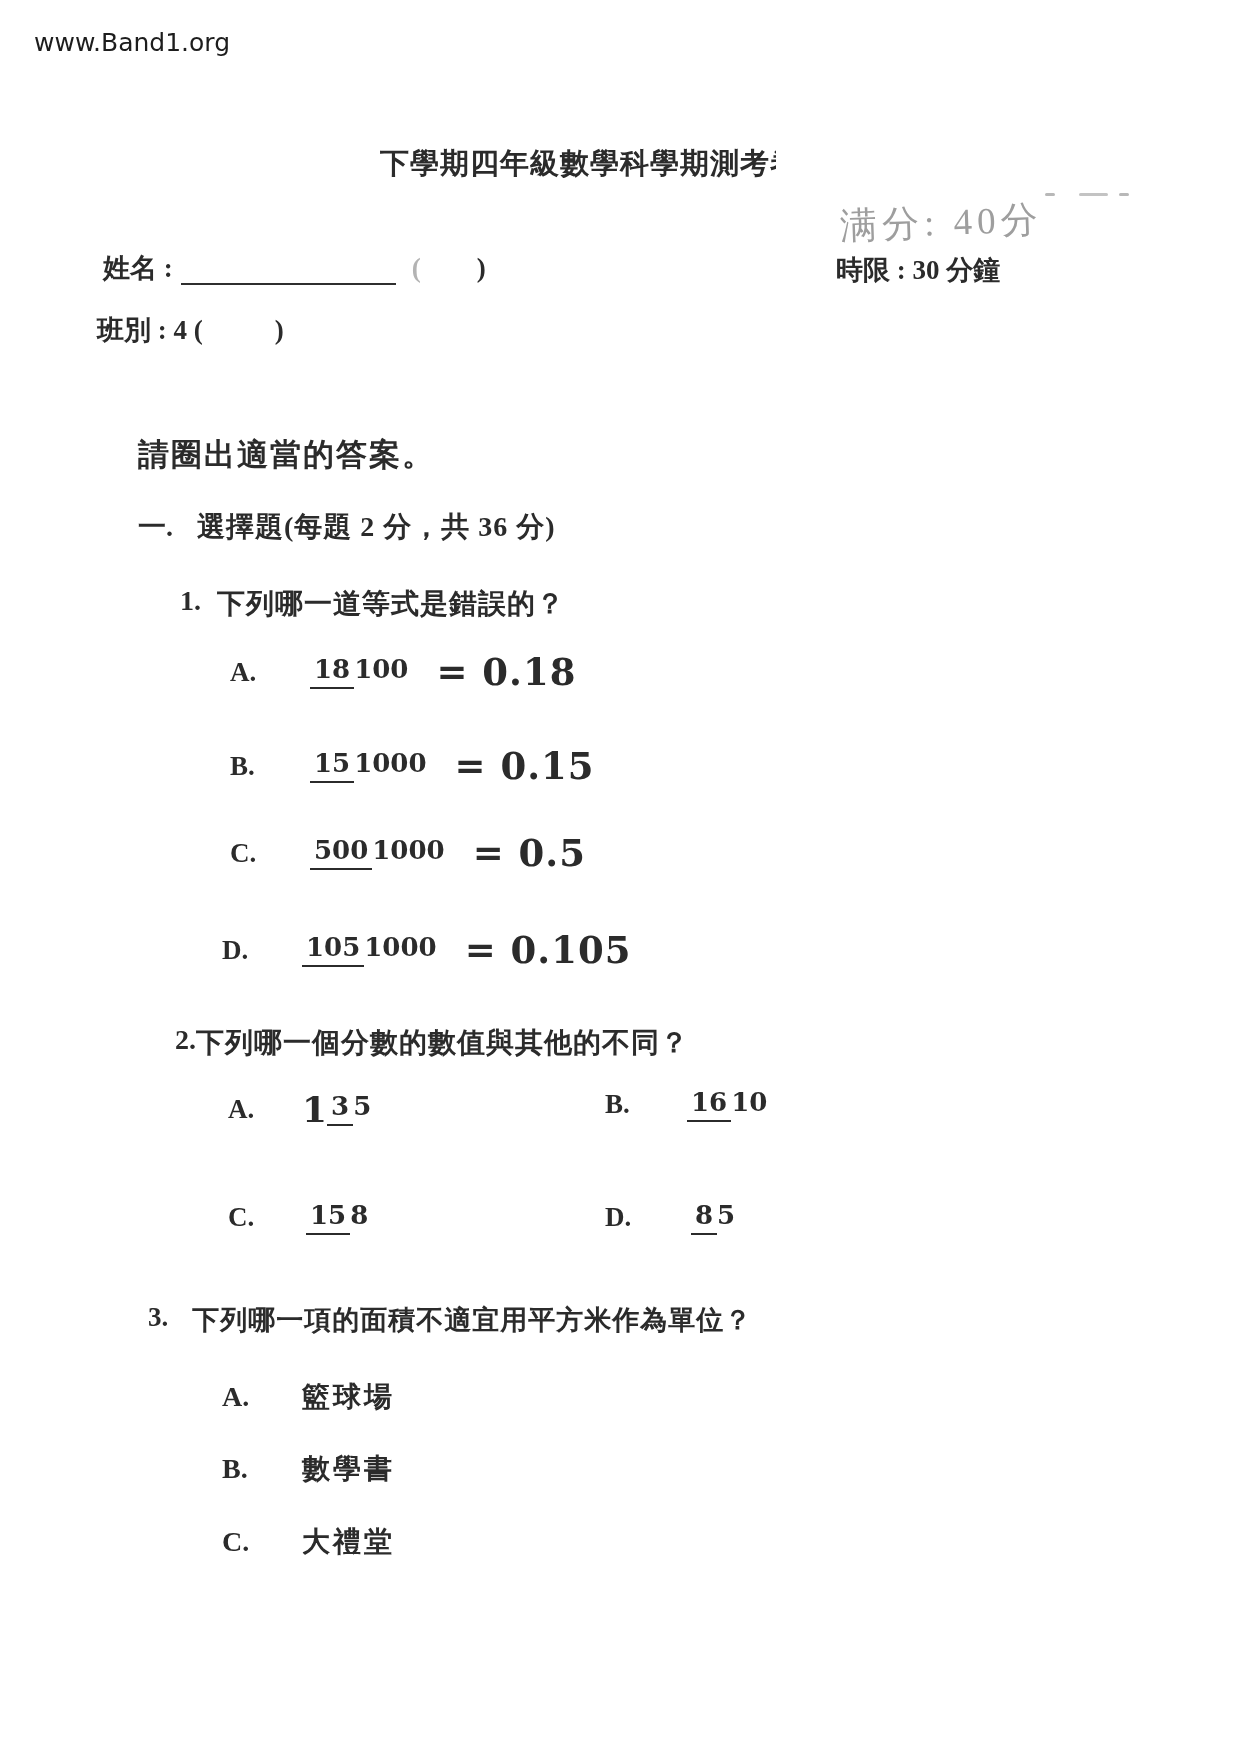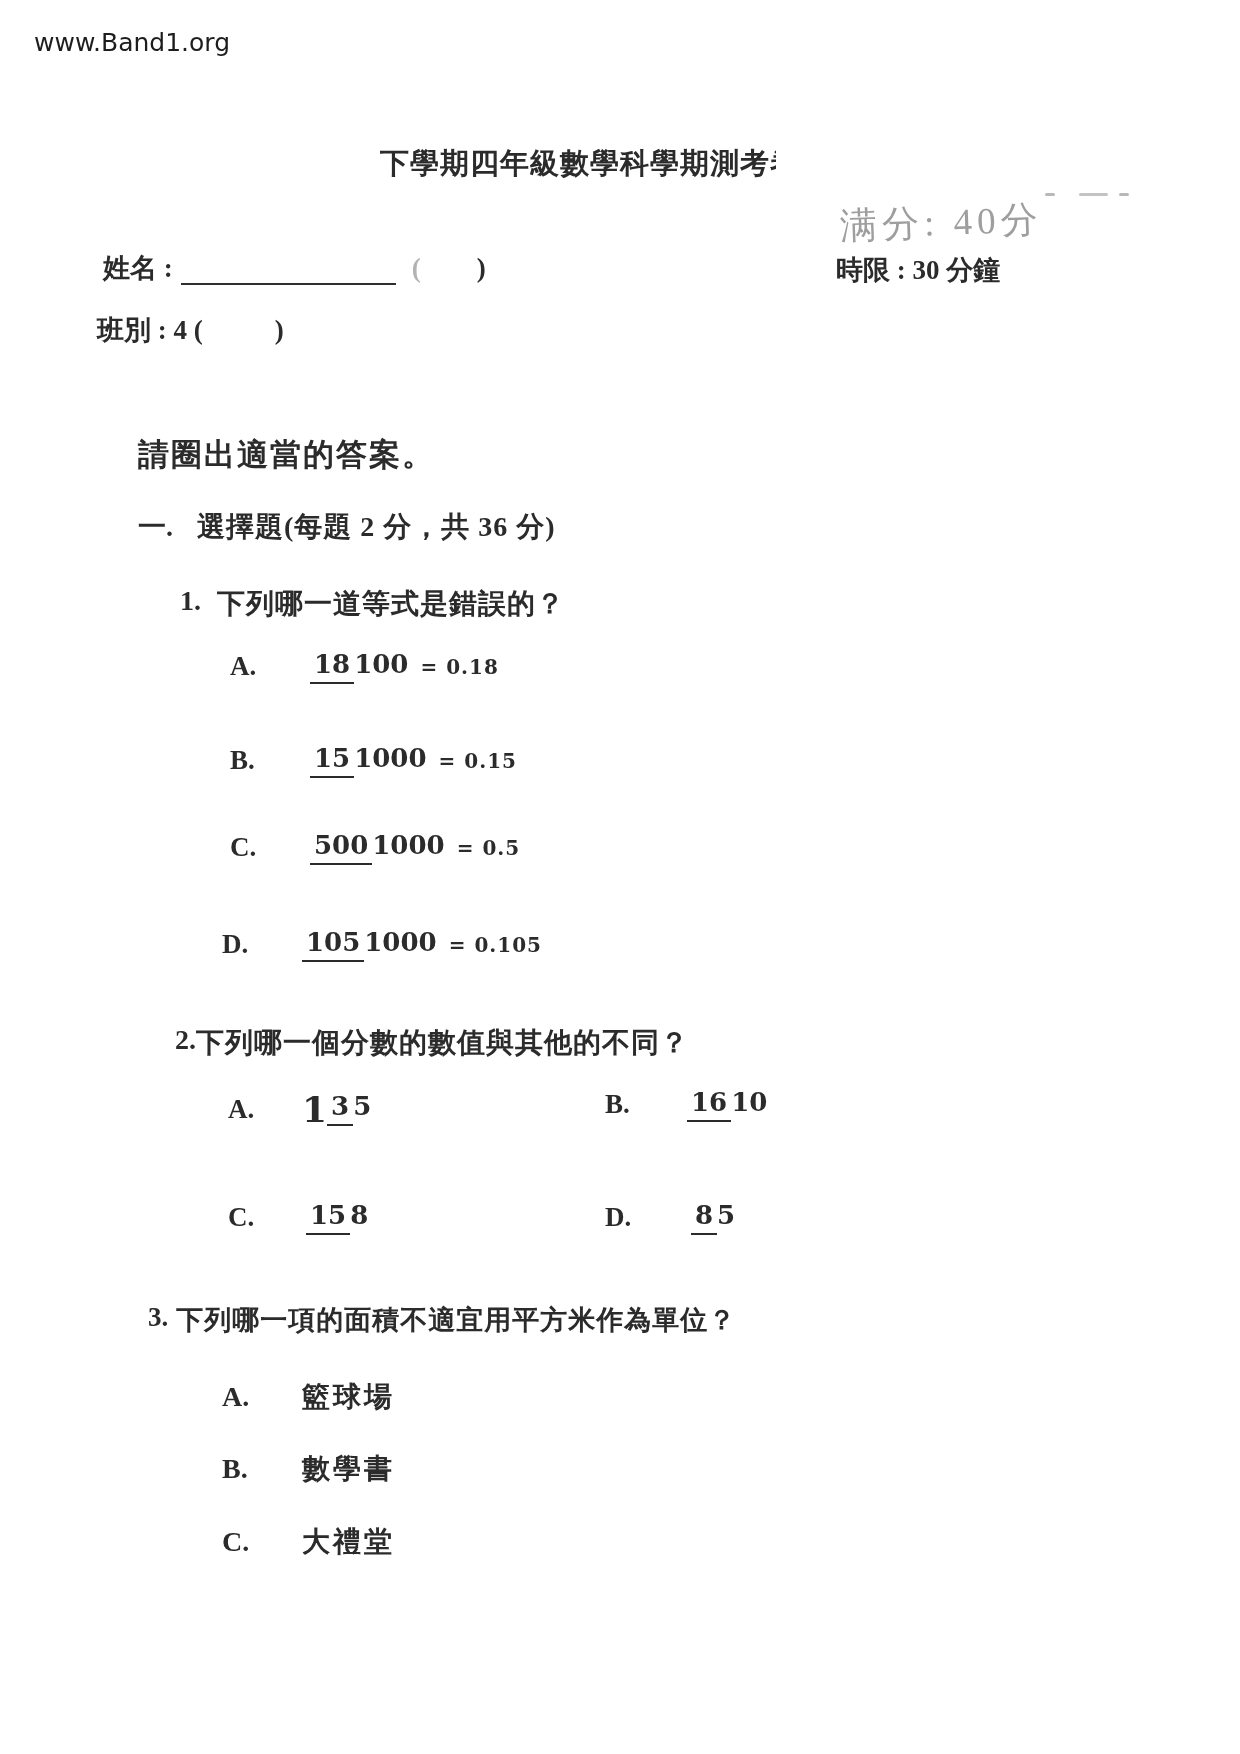--- a/index.html
+++ b/index.html
@@ -52,33 +52,33 @@
 
   .section-row { left:138px; top:508px; font-size:28px; font-weight:600; display:flex; }
   .section-title { margin-left:24px; letter-spacing:1px; }
 
   .q-head { font-size:28px; font-weight:600; display:flex; white-space:nowrap; }
   .q1-head { left:180px; top:585px; }
   .q2-head { left:175px; top:1024px; }
   .q3-head { left:148px; top:1302px; font-size:27px; }
   .q-text-1 { margin-left:16px; letter-spacing:1px; }
   .q-text-2 { letter-spacing:1px;text-align:center; }
-  .q-text-3 { margin-left:8px;  letter-spacing:1px;text-align:right; }
+  .q-text-3 { margin-left:24px;  letter-spacing:1px;text-align:right; }
 
   .opt { position:absolute; display:flex; align-items:center; font-size:27px; font-weight:600; }
   .opt-label { display:inline-block; min-width:34px; }
 
   .frac {
     display:inline-flex; flex-direction:row; text-align:center;
     font-size:26px; line-height:1.15; font-weight:600;
     font-family:"DejaVu Serif","Liberation Serif",serif;
   }
   .frac .num { border-bottom:2px solid #2b2b2b; padding:0 4px 2px; }
   .frac .den { padding-top:0; }
-  .eq { font-size:20px; margin-left:12px; letter-spacing:1px; font-family:"DejaVu Serif",serif; }
+  .eq { font-size:37px; margin-left:28px; letter-spacing:1px; font-family:"DejaVu Serif",serif; }
 
   .q1-a { left:230px; top:650px; }
   .q1-b { left:230px; top:744px; }
   .q1-c { left:230px; top:831px; }
   .q1-d { left:222px; top:928px; }
   .q1-gap { margin-left:46px; }
 
   .q2-a { left:228px; top:1088px; }
   .q2-b { left:605px; top:1088px; }
   .q2-c { left:228px; top:1201px; }

